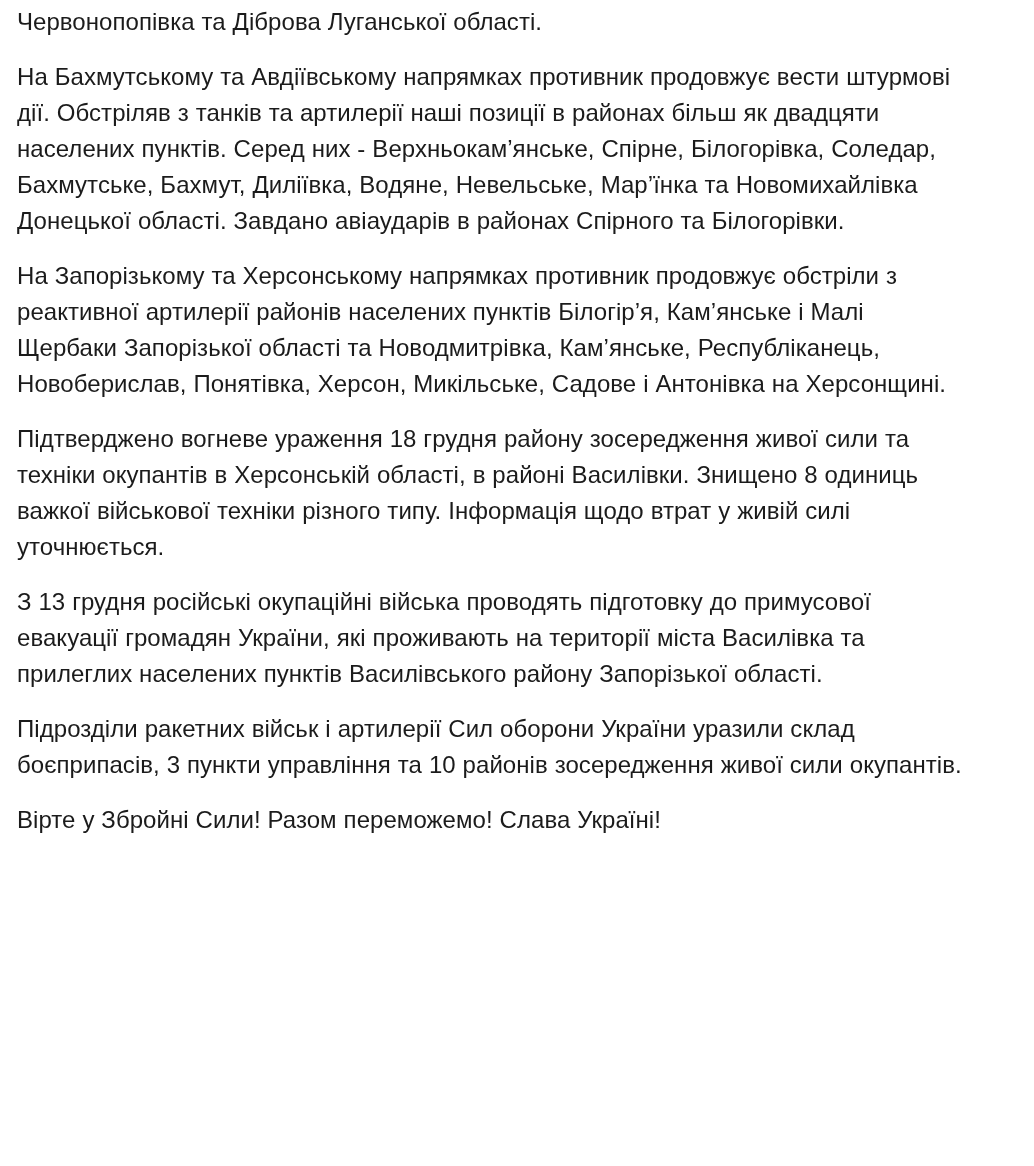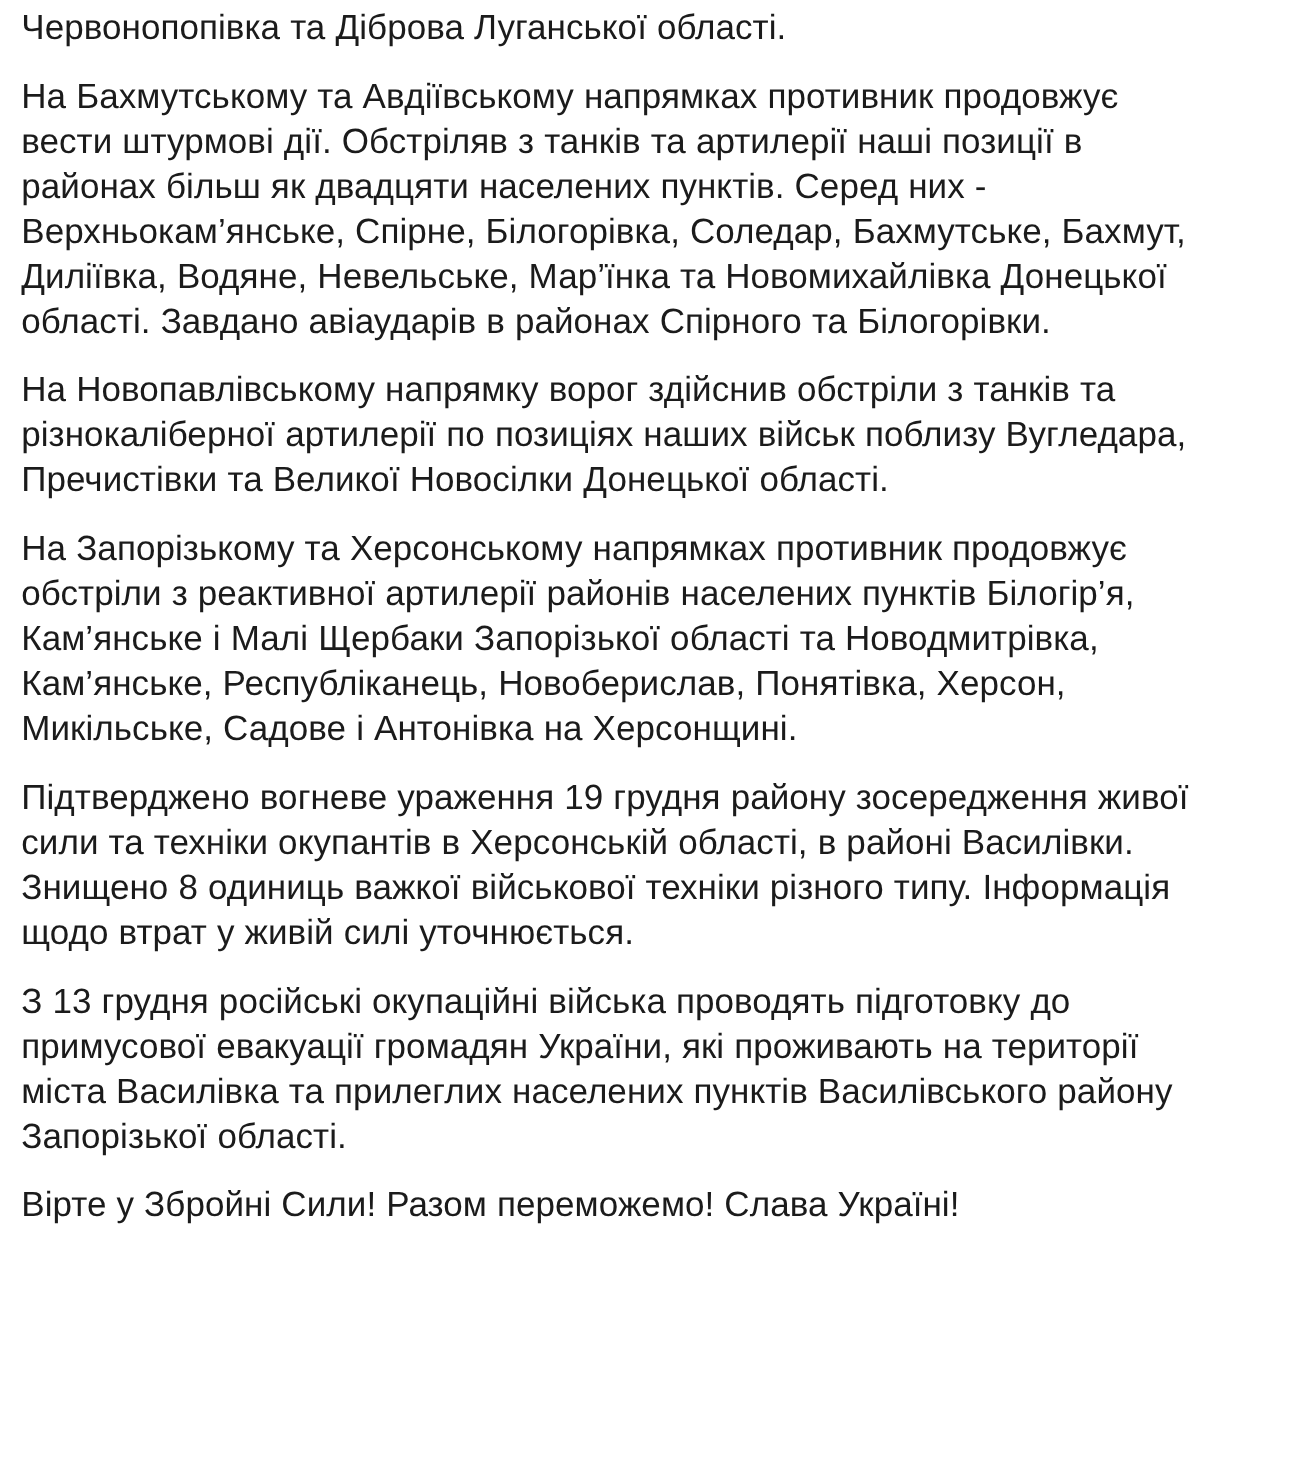--- a/index.html
+++ b/index.html
@@ -16,39 +16,39 @@
     color: #1b1b1b;
     -webkit-font-smoothing: antialiased;
   }
   .post {
     box-sizing: border-box;
     width: 1034px;
     padding: 4px 64px 0 17px;
   }
   .post p {
     margin: 0 0 19px 0;
-    font-size: 28px;
+    font-size: 24px;
     line-height: 36px;
     font-weight: 400;
     letter-spacing: 0.05px;
     word-spacing: 0.2px;
     text-align: left;
     color: #1b1b1b;
   }
   .post p:last-child {
     margin-bottom: 11px;
   }
   .post p.lead {
     margin-bottom: 19px;
   }
 </style>
 </head>
 <body>
 
 <article class="post">
   <p class="lead">Червонопопівка та Діброва Луганської області.</p>
   <p>На Бахмутському та Авдіївському напрямках противник продовжує вести штурмові дії. Обстріляв з танків та артилерії наші позиції в районах більш як двадцяти населених пунктів. Серед них - Верхньокам’янське, Спірне, Білогорівка, Соледар, Бахмутське, Бахмут, Диліївка, Водяне, Невельське, Мар’їнка та Новомихайлівка Донецької області. Завдано авіаударів в районах Спірного та Білогорівки.</p>
-  <p>На Новопавлівському напрямку ворог здійснив обстріли з танків та різнокаліберної артилерії по позиціях наших військ поблизу Вугледара, Пречистівки та Великої Новосілки Донецької області.</p>
   <p>На Запорізькому та Херсонському напрямках противник продовжує обстріли з реактивної артилерії районів населених пунктів Білогір’я, Кам’янське і Малі Щербаки Запорізької області та Новодмитрівка, Кам’янське, Республіканець, Новоберислав, Понятівка, Херсон, Микільське, Садове і Антонівка на Херсонщині.</p>
-  <p>Підтверджено вогневе ураження 19 грудня району зосередження живої сили та техніки окупантів в Херсонській області, в районі Василівки. Знищено 8 одиниць важкої військової техніки різного типу. Інформація щодо втрат у живій силі уточнюється.</p>
+  <p>Підтверджено вогневе ураження 18 грудня району зосередження живої сили та техніки окупантів в Херсонській області, в районі Василівки. Знищено 8 одиниць важкої військової техніки різного типу. Інформація щодо втрат у живій силі уточнюється.</p>
   <p>З 13 грудня російські окупаційні війська проводять підготовку до примусової евакуації громадян України, які проживають на території міста Василівка та прилеглих населених пунктів Василівського району Запорізької області.</p>
+  <p>Підрозділи ракетних військ і артилерії Сил оборони України уразили склад боєприпасів, 3 пункти управління та 10 районів зосередження живої сили окупантів.</p>
   <p>Вірте у Збройні Сили! Разом переможемо! Слава Україні!</p>
 </article>
 
 </body></html>

